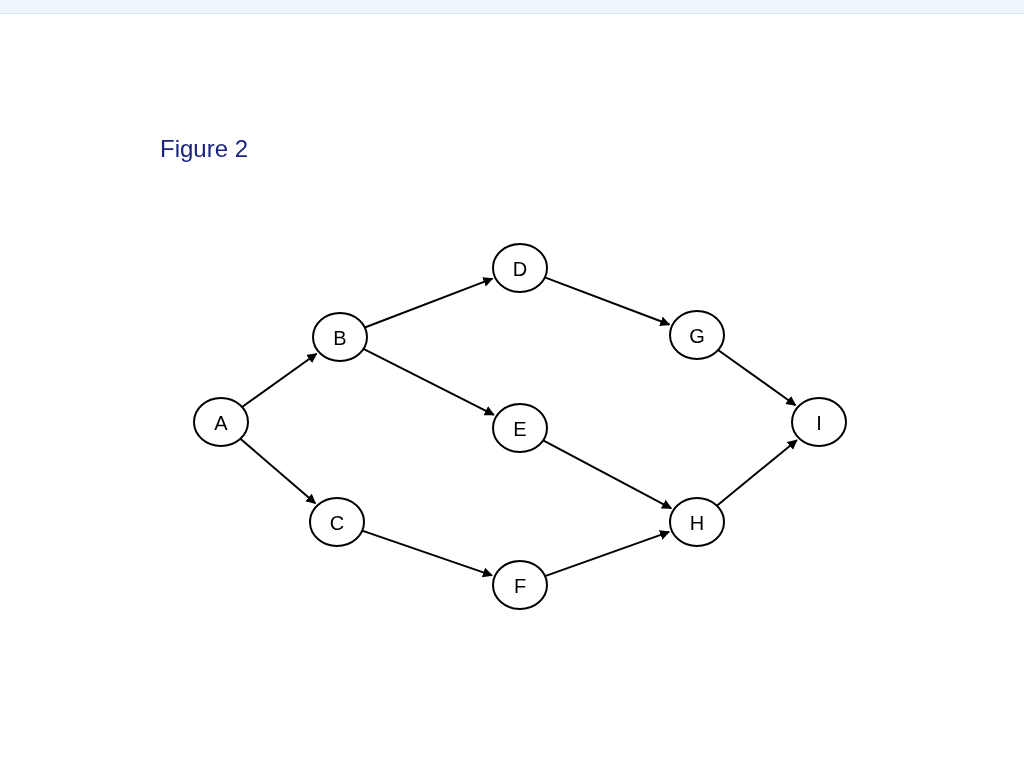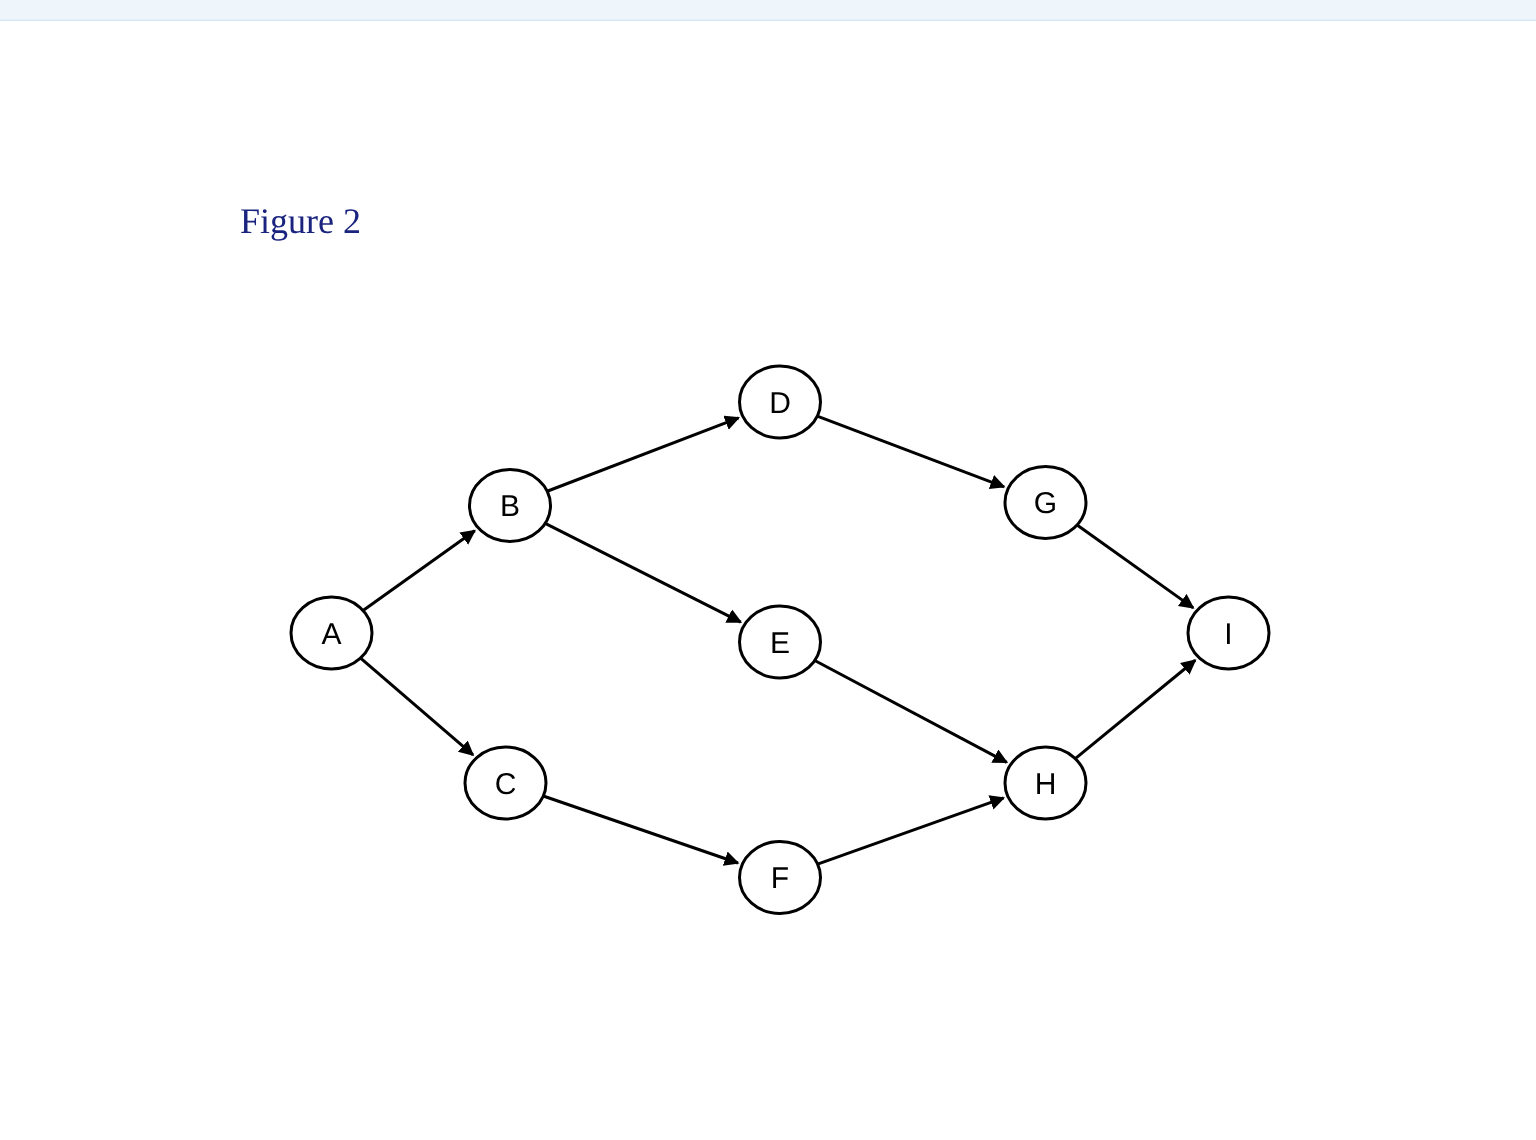--- a/index.html
+++ b/index.html
@@ -20,21 +20,20 @@
       background: #eef6fc;
       border-bottom: 1px solid #d6e9f5;
     }
     .figure-title {
       position: absolute;
       top: 135px;
       left: 160px;
       font-size: 24px;
       color: #1a237e;
       font-weight: 400;
-      font-family: Liberation Serif, serif;
     }
     .diagram {
       position: absolute;
       top: 0;
       left: 0;
     }
     .node-label {
       font-family: Arial, Helvetica, sans-serif;
       font-size: 20px;
       fill: #000;

